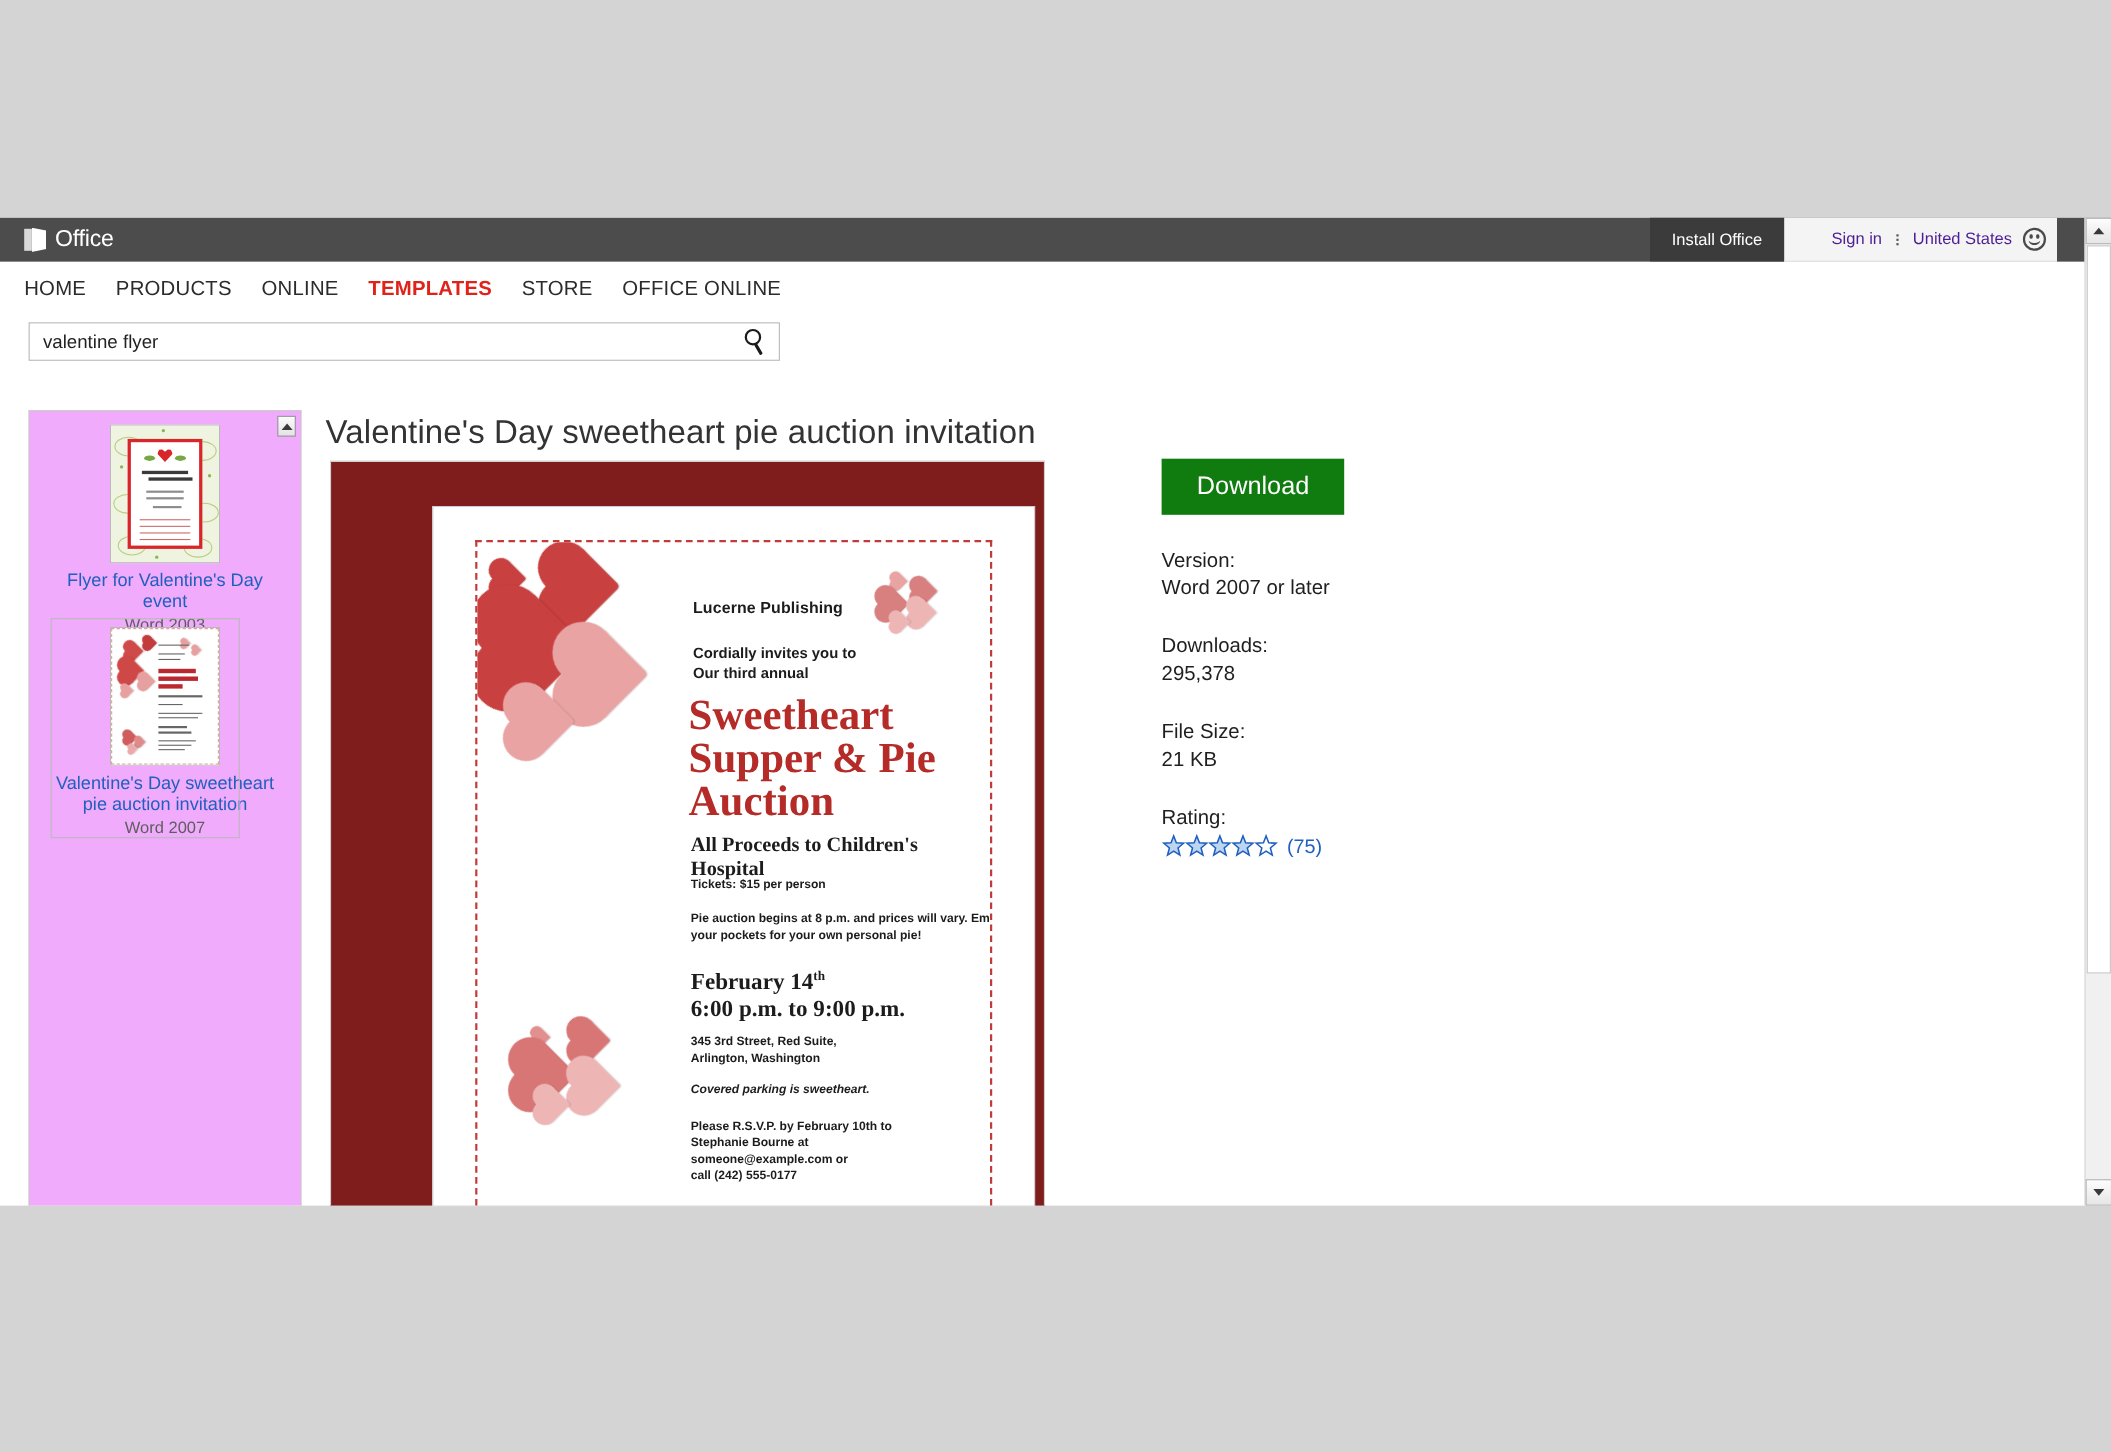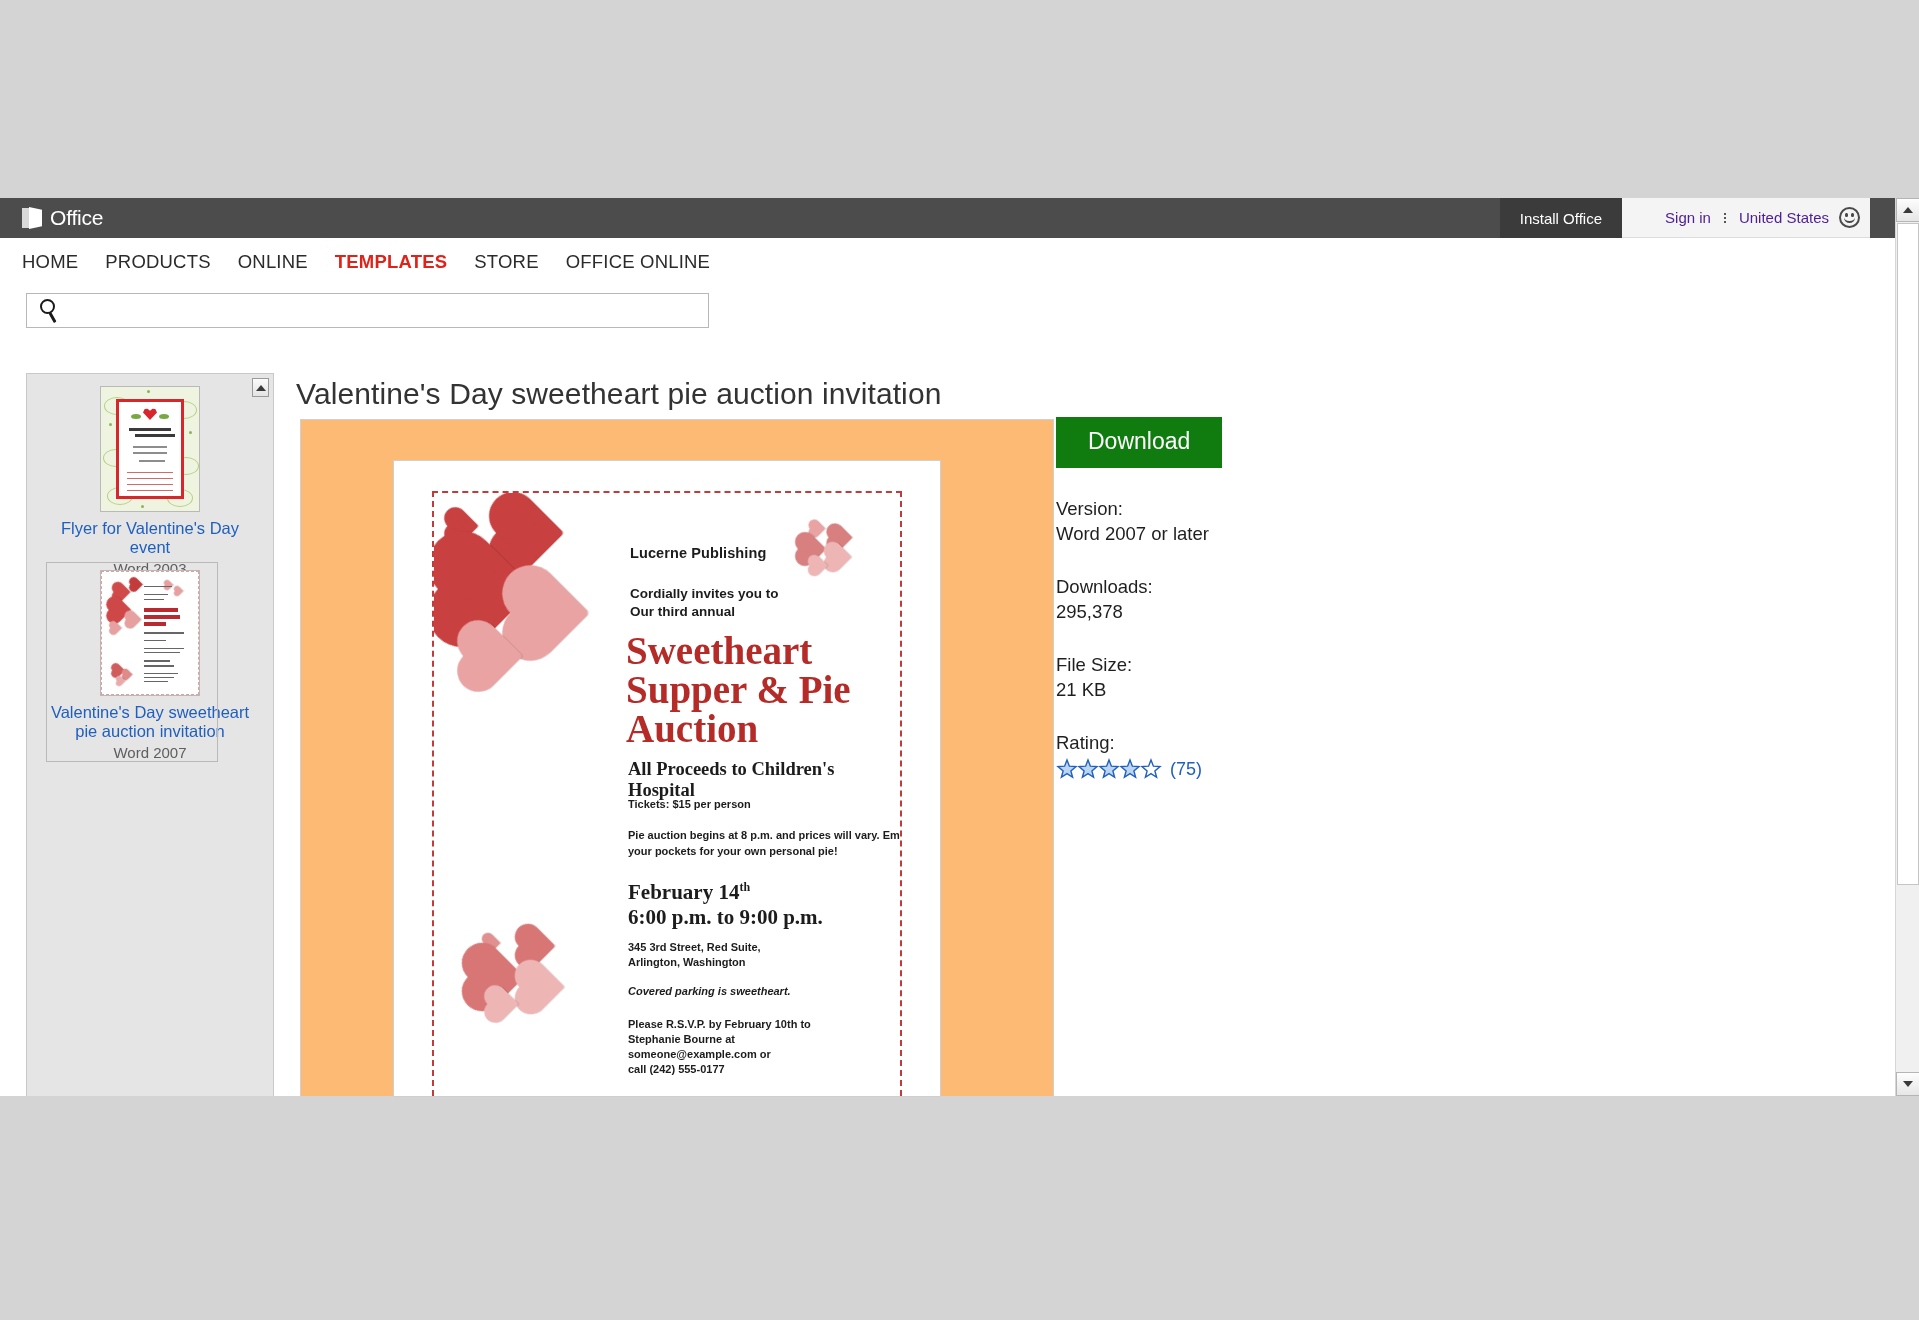--- a/index.html
+++ b/index.html
@@ -105,21 +105,21 @@
   }
   #search-icon .handle {
     position:absolute; left:14px; top:14px; width:3px; height:11px;
     background:#1a1a1a; transform:rotate(-30deg); border-radius:1px;
   }
 
   
   #results-panel {
     position:absolute; left:26px; top:175px;
     width:248px; height:723px;
-    border:1px solid #c8c8c8; border-bottom:none; background:#e5e5e5;
+    border:1px solid #c8c8c8; border-bottom:none; background:#f0abfc;
   }
   #panel-scroll-up {
     position:absolute; right:4px; top:4px; width:17px; height:19px;
     border:1px solid #9a9a9a; background:linear-gradient(#fbfbfb,#e3e3e3);
     display:flex; align-items:center; justify-content:center; cursor:pointer;
   }
   .tri-up { width:0;height:0;border-left:5px solid transparent;border-right:5px solid transparent;border-bottom:6px solid #3a3a3a; }
   .tri-down { width:0;height:0;border-left:5px solid transparent;border-right:5px solid transparent;border-top:6px solid #3a3a3a; }
 
   .result-item { position:absolute; width:100%; text-align:center; }
@@ -164,22 +164,22 @@
   .mini2 .tl { position:absolute; height:2.5px; background:#b9292f; }
   .mini2 .tl2 { position:absolute; height:1.4px; background:#666; }
 
   
   #detail-title {
     position:absolute; left:296px; top:179px;
     font-size:30px; color:#333; letter-spacing:.1px; font-weight:400;
   }
   #preview-frame {
     position:absolute; left:300px; top:221px;
-    width:754px; height:677px;
-    border:1px solid #d0d0d0; border-bottom:none; background:#fdba74;
+    width:650px; height:677px;
+    border:1px solid #d0d0d0; border-bottom:none; background:#7f1d1d;
   }
   #page-sheet {
     position:absolute; left:92px; top:40px;
     width:548px; height:637px;
     border:1px solid #cfcfcf; background:#fff;
   }
   #flyer {
     position:absolute; left:38px; top:30px; right:38px; bottom:0;
     border:2px dashed #c23b3b; border-bottom:none;
   }
@@ -287,20 +287,21 @@
     <span class="item">HOME</span>
     <span class="item">PRODUCTS</span>
     <span class="item">ONLINE</span>
     <span class="item active">TEMPLATES</span>
     <span class="item">STORE</span>
     <span class="item">OFFICE ONLINE</span>
   </div>
 
   <div id="search-row">
     <div id="search-box">
+      <input id="search-input" type="text" value="valentine flyer" style="">
       <span id="search-icon">
         <span class="ring"></span>
           <span class="handle"></span>
       </span>
     </div>
   </div>
 
   <div id="results-panel">
     <div id="panel-scroll-up">
       <span class="tri-up"></span>

